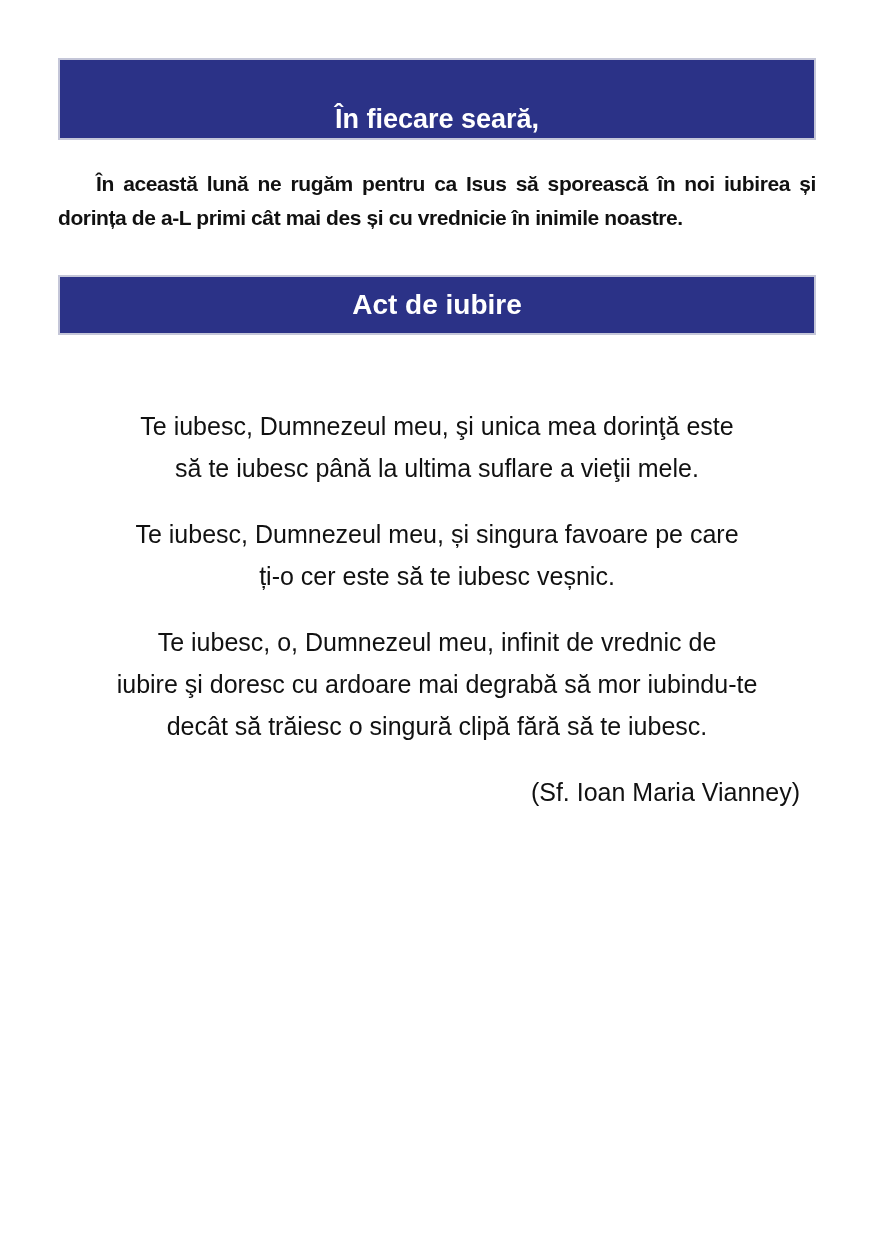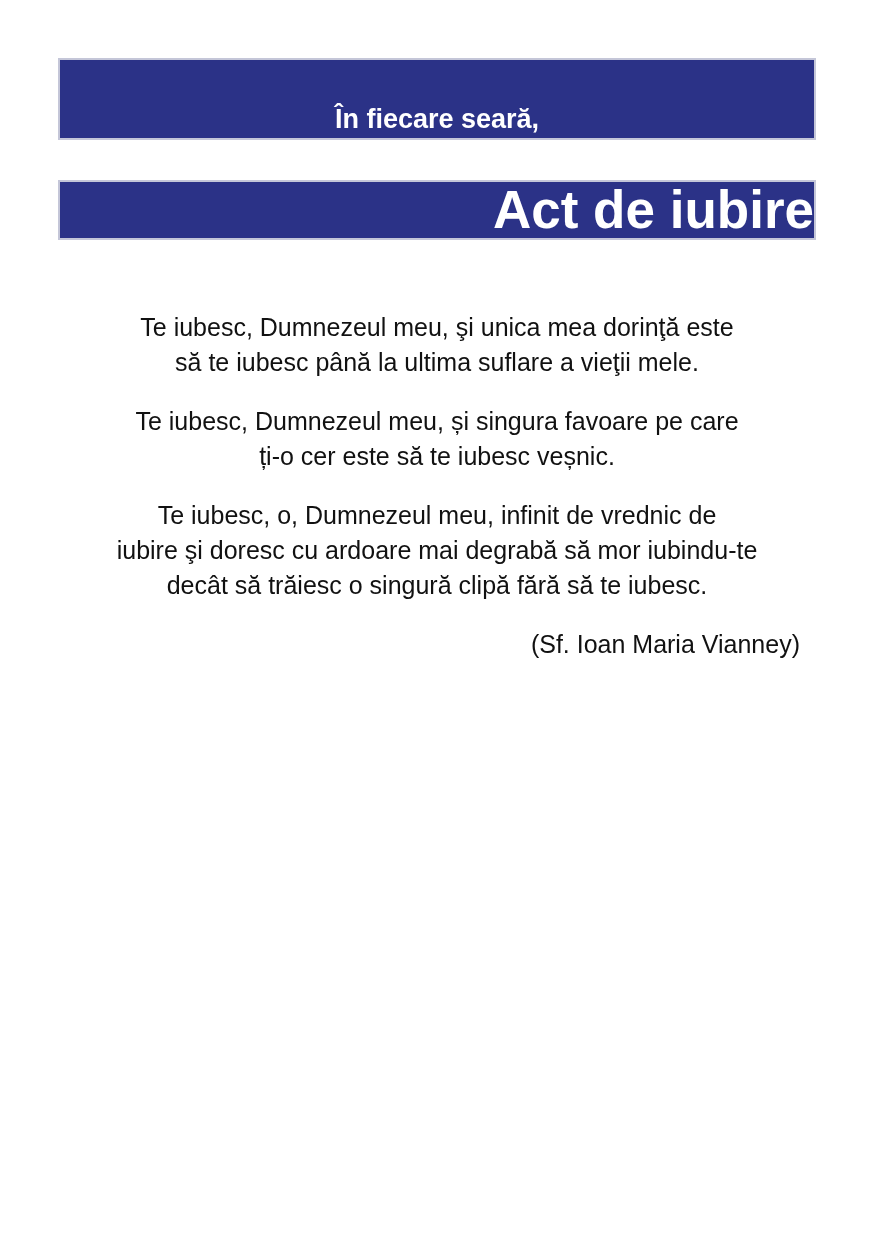--- a/index.html
+++ b/index.html
@@ -40,30 +40,29 @@
     font-weight:bold;
     font-size:21px;
     letter-spacing:-0.4px;
     line-height:34px;
     text-align:justify;
     text-indent:38px;
   }
   .banner-title{
     margin-top:40px;
     height:60px;
-    font-size:53px;
+    font-size:28px;
     line-height:56px;
-    text-align:right;
   }
   .prayer{
     margin-top:70px;
     padding:0 40px;
     text-align:center;
     font-size:25px;
-    line-height:35px;
+    line-height:42px;
   }
   .prayer p{
     margin:0 0 24px 0;
     white-space:pre-line;
   }
   .attribution{
     text-align:right;
     padding-right:34px;
     margin-top:2px;
     font-size:25px;
@@ -72,20 +71,21 @@
 </head>
 <body>
 
 <div class="page">
 
   <div class="banner banner-evening">
     <span>În fiecare seară,
 toți credincioșii parohiei ne unim în rugăciune.</span>
   </div>
 
+  <p class="intro">În această lună ne rugăm pentru ca Isus să sporească în noi iubirea și dorința de a-L primi cât mai des și cu vrednicie în inimile noastre.</p>
 
   <div class="banner banner-title">
     <span>Act de iubire</span>
   </div>
 
   <section class="prayer">
     <p>Te iubesc, Dumnezeul meu, şi unica mea dorinţă este
 să te iubesc până la ultima suflare a vieţii mele.</p>
     <p>Te iubesc, Dumnezeul meu, și singura favoare pe care
 ți-o cer este să te iubesc veșnic.</p>

